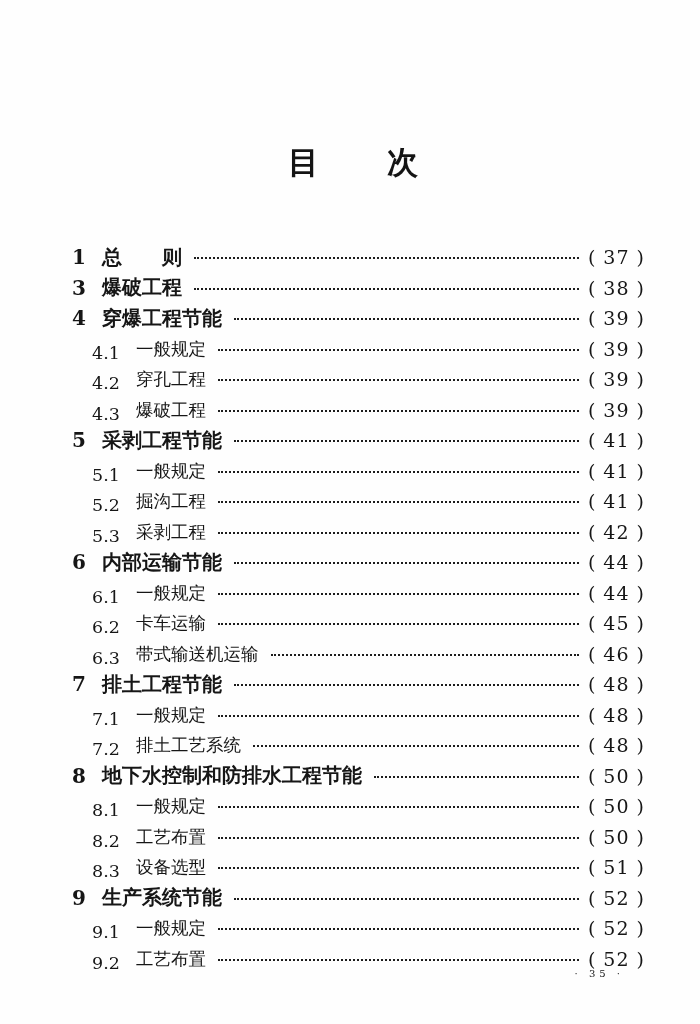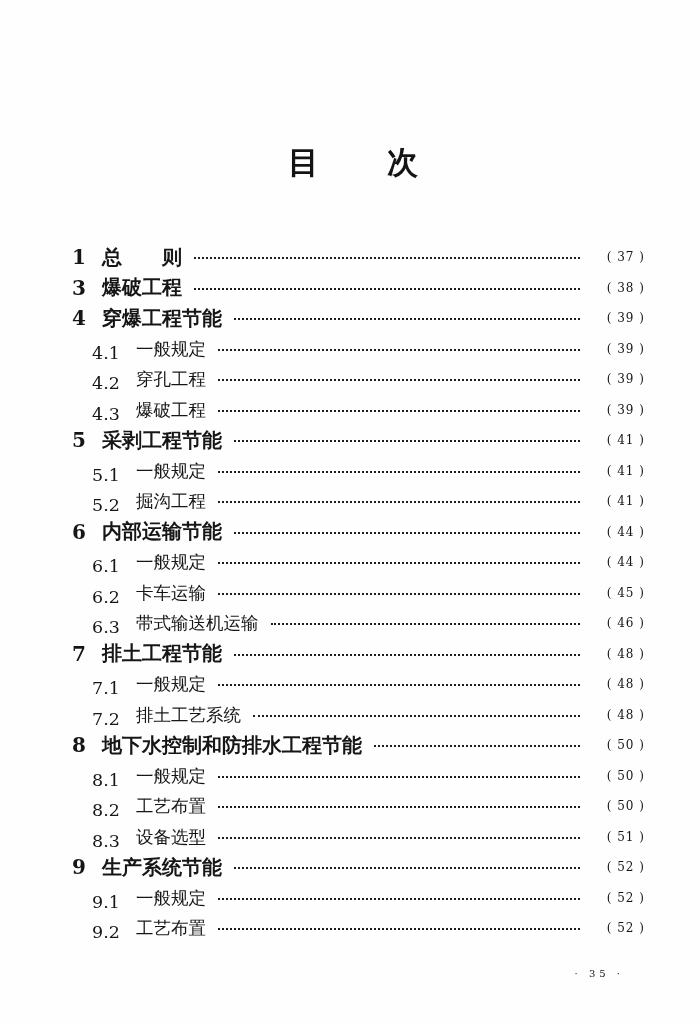--- a/index.html
+++ b/index.html
@@ -65,23 +65,23 @@
   .toc-row .leader {
     flex: 1 1 auto;
     height: 0;
     margin: 0 9px 0 12px;
     border-bottom: 2px dotted #1c1c1c;
     transform: translateY(1px);
   }
   .toc-row .pageno {
     flex: none;
     min-width: 56px;
-    text-align: right;
+    text-align: center;
     font-weight: 400;
-    font-size: 12px;
+    font-size: 19px;
     letter-spacing: 1px;
   }
   .toc-row.level-1 .pageno {
     font-weight: 400;
   }
   .footer {
     position: absolute;
     top: 968px;
     right: 76px;
     font-size: 10px;
@@ -142,20 +142,26 @@
     <span class="label">一般规定</span>
     <span class="leader"></span>
     <span class="pageno">( 41 )</span>
   </div>
       <div class="toc-row level-2">
     <span class="num">5.2</span>
     <span class="label">掘沟工程</span>
     <span class="leader"></span>
     <span class="pageno">( 41 )</span>
   </div>
+      <div class="toc-row level-2">
+    <span class="num">5.3</span>
+    <span class="label">采剥工程</span>
+    <span class="leader"></span>
+    <span class="pageno">( 42 )</span>
+  </div>
       <div class="toc-row level-1">
     <span class="num">6</span>
     <span class="label">内部运输节能</span>
     <span class="leader"></span>
     <span class="pageno">( 44 )</span>
   </div>
       <div class="toc-row level-2">
     <span class="num">6.1</span>
     <span class="label">一般规定</span>
     <span class="leader"></span>

